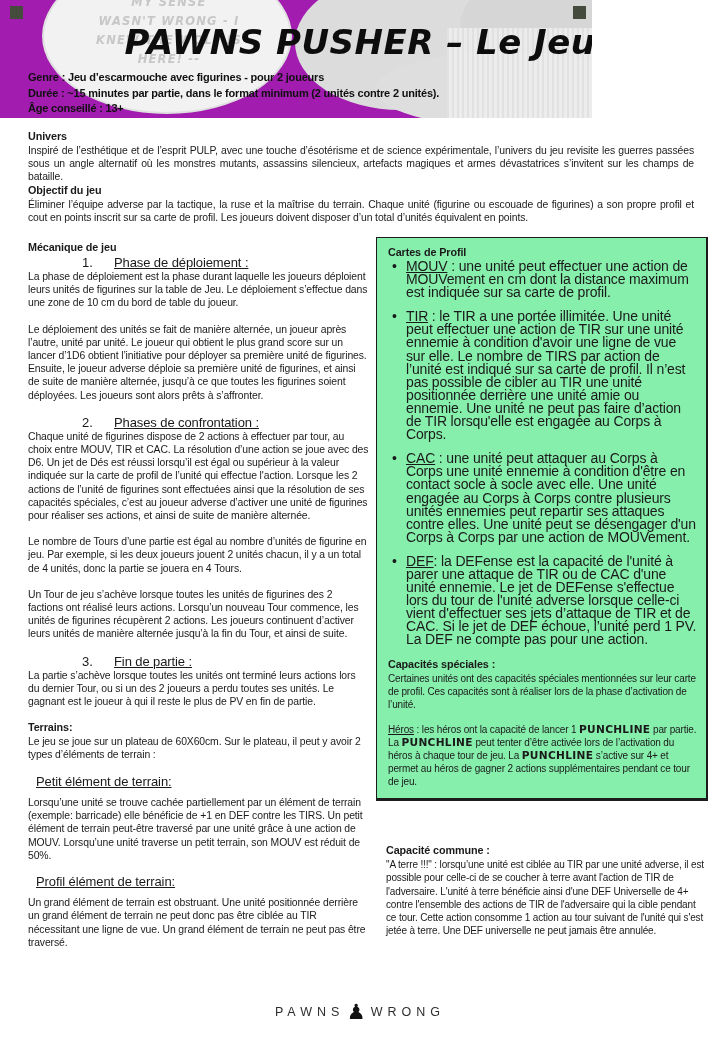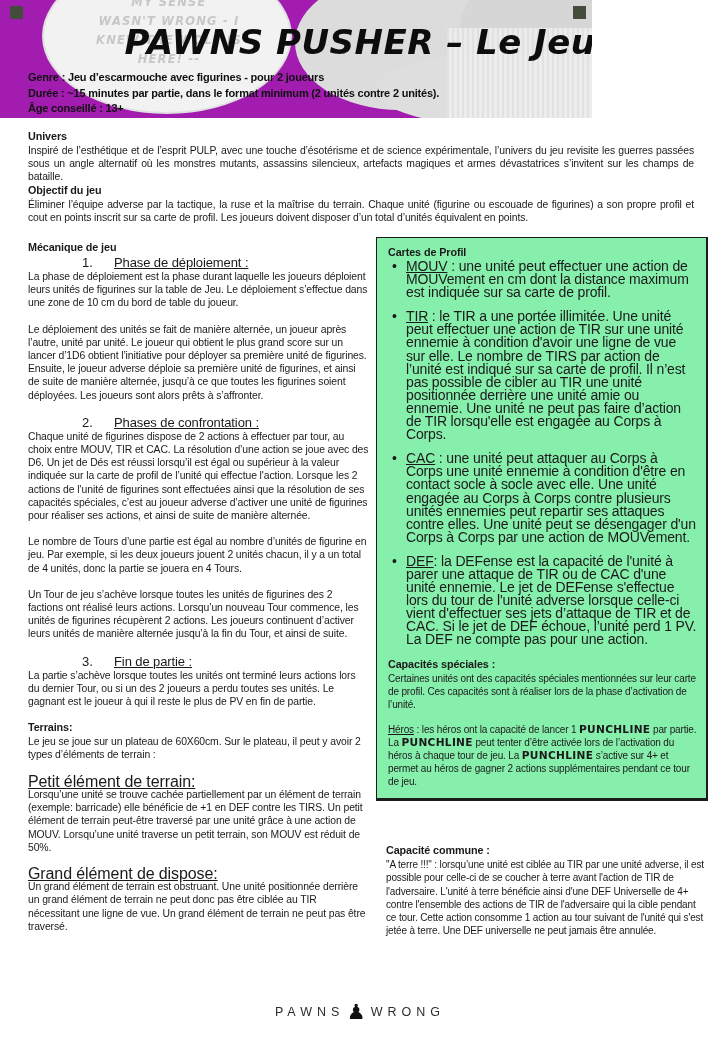--- a/index.html
+++ b/index.html
@@ -34,21 +34,21 @@
   .just{text-align:justify;}
   .u{text-decoration:underline;}
 
   .sec-univers{position:absolute;left:28px;top:130px;width:666px;}
   .sec-objectif{position:absolute;left:28px;top:184px;width:666px;}
 
   
   .col-left{position:absolute;left:28px;top:241px;width:341px;}
   .phase-row{margin:0;font-size:13px;line-height:15px;padding-left:54px;}
   .phase-num{display:inline-block;width:32px;}
-  .sub-h{margin:0;font-size:16px;line-height:13.2px;text-decoration:underline;}
+  .sub-h{margin:8px;font-size:13px;line-height:13.2px;text-decoration:underline;}
 
   
   .profile-box{position:absolute;left:376px;top:237px;width:332px;box-sizing:border-box;
                border:1px solid #1c1c1c;border-right-width:2px;border-bottom-width:3px;
                padding:8px 9px 10px 11px;background:#86efac;}
   .profile-box .body-p{font-size:10px;line-height:13.1px;letter-spacing:-0.15px;margin:0 0 12px;}
   .pb-list{margin:0;padding:0 0 0 4px;list-style:none;}
   .pb-list li{position:relative;margin:0 0 11px;padding-left:14px;
               font-size:14px;line-height:13.1px;letter-spacing:-0.15px;}
   .pb-list li::before{content:"\2022";position:absolute;left:0;top:0;}
@@ -116,21 +116,21 @@
 
     <p class="phase-row"><span class="phase-num">3.</span><span class="u">Fin de partie :</span></p>
     <p class="body-p">La partie s’achève lorsque toutes les unités ont terminé leurs actions lors du dernier Tour, ou si un des 2 joueurs a perdu toutes ses  unités. Le gagnant est le joueur à qui il reste le plus de PV en fin de partie.</p>
 
     <h3 class="sec-h">Terrains:</h3>
     <p class="body-p">Le jeu se joue sur un plateau de 60X60cm. Sur le plateau, il peut y avoir 2 types d’éléments de terrain :</p>
 
     <p class="sub-h">Petit élément de terrain:</p>
     <p class="body-p">Lorsqu’une unité se trouve cachée partiellement par un élément de terrain (exemple: barricade) elle bénéficie de +1 en DEF contre les TIRS. Un petit élément de terrain peut-être traversé par une unité grâce à une action de MOUV. Lorsqu’une unité traverse un petit terrain, son MOUV est réduit de 50%.</p>
 
-    <p class="sub-h">Grand élément de dispose:</p>
+    <p class="sub-h">Profil élément de terrain:</p>
     <p class="body-p">Un grand élément de terrain est obstruant. Une unité positionnée derrière un grand élément de terrain ne peut donc pas être ciblée au TIR nécessitant une ligne de vue. Un grand élément de terrain ne peut pas être traversé.</p>
   </div>
 
   <div class="profile-box">
     <h3 class="sec-h">Cartes de Profil</h3>
     <ul class="pb-list">
       <li><span class="u">MOUV</span><span> : une unité peut effectuer une action de MOUVement en cm dont la distance maximum est indiquée sur sa carte de profil.</span></li>
       <li><span class="u">TIR</span><span> : le TIR a une portée illimitée. Une unité peut effectuer une action de TIR sur une unité ennemie à condition d'avoir une ligne de vue sur elle. Le nombre de TIRS par action de l’unité est indiqué sur sa carte de profil. Il n’est pas possible de cibler au TIR une unité positionnée derrière une unité amie ou ennemie. Une unité ne peut pas faire d’action de TIR lorsqu'elle est engagée au Corps à Corps.</span></li>
       <li><span class="u">CAC</span><span> : une unité peut attaquer au Corps à Corps une unité ennemie à condition d'être en contact socle à socle avec elle. Une unité engagée au Corps à Corps contre plusieurs unités ennemies peut repartir ses attaques contre elles. Une unité peut se désengager d'un Corps à Corps par une action de MOUVement.</span></li>
       <li><span class="u">DEF</span><span>: la DEFense est la capacité de l'unité à parer une attaque de TIR ou de CAC d'une unité ennemie. Le jet de DEFense s'effectue lors du tour de l'unité adverse lorsque celle-ci vient d'effectuer ses jets d’attaque de TIR et de CAC. Si le jet de DEF échoue, l’unité perd 1 PV. La DEF ne compte pas pour une action.</span></li>

